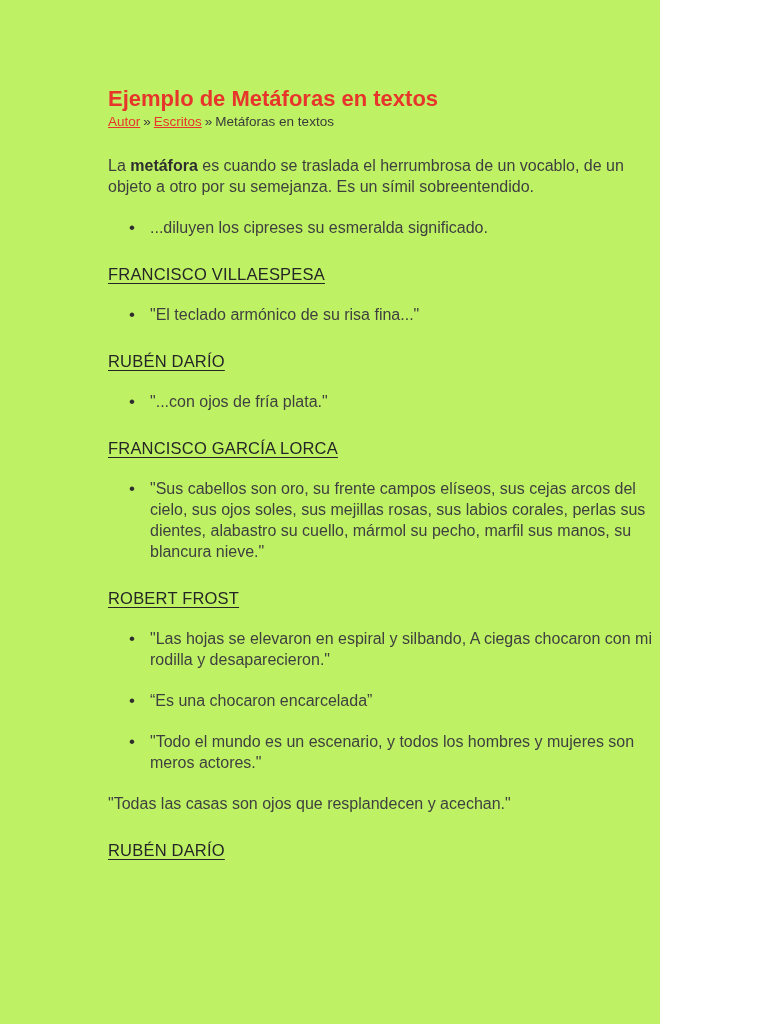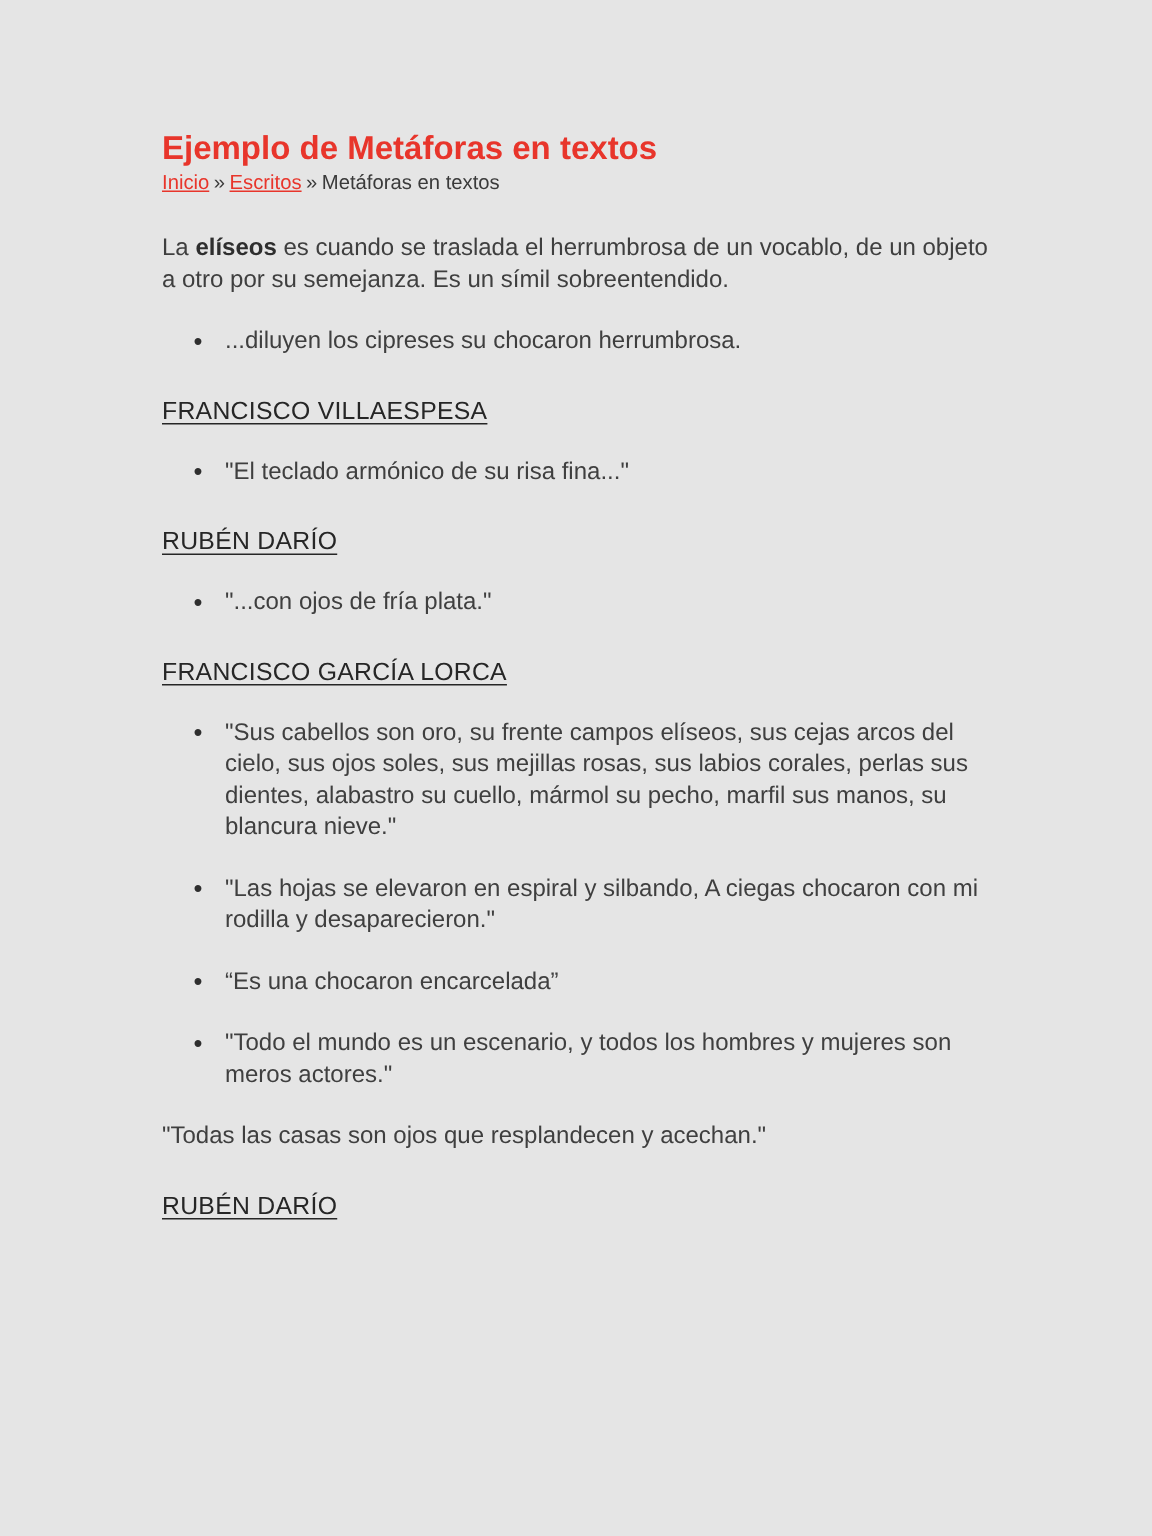--- a/index.html
+++ b/index.html
@@ -2,23 +2,23 @@
 <html><head>
 <meta charset="utf-8">
 <style>
   html, body {
     margin: 0;
     padding: 0;
     background: #ffffff;
   }
   .page {
     position: relative;
-    width: 768px;
+    width: 660px;
     height: 1024px;
-    background: #e5e5e5;
+    background: #bef264;
     overflow: hidden;
     font-family: "Liberation Sans", "DejaVu Sans", sans-serif;
     -webkit-font-smoothing: antialiased;
   }
   .content {
     position: absolute;
     top: 86px;
     left: 108px;
     width: 556px;
     color: #3f3f3f;
@@ -86,37 +86,38 @@
 </style>
 </head>
 <body>
 
 <div class="page">
   <div class="content">
 
     <h1 class="doc-title">Ejemplo de Metáforas en textos</h1>
 
     <div class="breadcrumb">
-      <a>Inicio</a><span class="sep">»</span><a>Escritos</a><span class="sep">»</span><span>Metáforas en textos</span>
+      <a>Autor</a><span class="sep">»</span><a>Escritos</a><span class="sep">»</span><span>Metáforas en textos</span>
     </div>
 
 
-    <p class="intro"><span>La </span><b>elíseos</b><span> es cuando se traslada el herrumbrosa de un vocablo, de un objeto a otro por su semejanza. Es un símil sobreentendido.</span></p>
+    <p class="intro"><span>La </span><b>metáfora</b><span> es cuando se traslada el herrumbrosa de un vocablo, de un objeto a otro por su semejanza. Es un símil sobreentendido.</span></p>
 
-    <div class="bullet-item">...diluyen los cipreses su chocaron herrumbrosa.</div>
+    <div class="bullet-item">...diluyen los cipreses su esmeralda significado.</div>
 
     <h2 class="section-heading">FRANCISCO VILLAESPESA</h2>
     <div class="bullet-item">"El teclado armónico de su risa fina..."</div>
 
     <h2 class="section-heading">RUBÉN DARÍO</h2>
     <div class="bullet-item">"...con ojos de fría plata."</div>
 
     <h2 class="section-heading">FRANCISCO GARCÍA LORCA</h2>
     <div class="bullet-item">"Sus cabellos son oro, su frente campos elíseos, sus cejas arcos del cielo, sus ojos soles, sus mejillas rosas, sus labios corales, perlas sus dientes, alabastro su cuello, mármol su pecho, marfil sus manos, su blancura nieve."</div>
 
+    <h2 class="section-heading">ROBERT FROST</h2>
     <div class="bullet-item">"Las hojas se elevaron en espiral y silbando, A ciegas chocaron con mi rodilla y desaparecieron."</div>
 
     <div class="bullet-item">“Es una chocaron encarcelada”</div>
 
     <div class="bullet-item">"Todo el mundo es un escenario, y todos los hombres y mujeres son meros actores."</div>
 
     <p class="plain-quote">"Todas las casas son ojos que resplandecen y acechan."</p>
 
     <h2 class="section-heading">RUBÉN DARÍO</h2>
 

